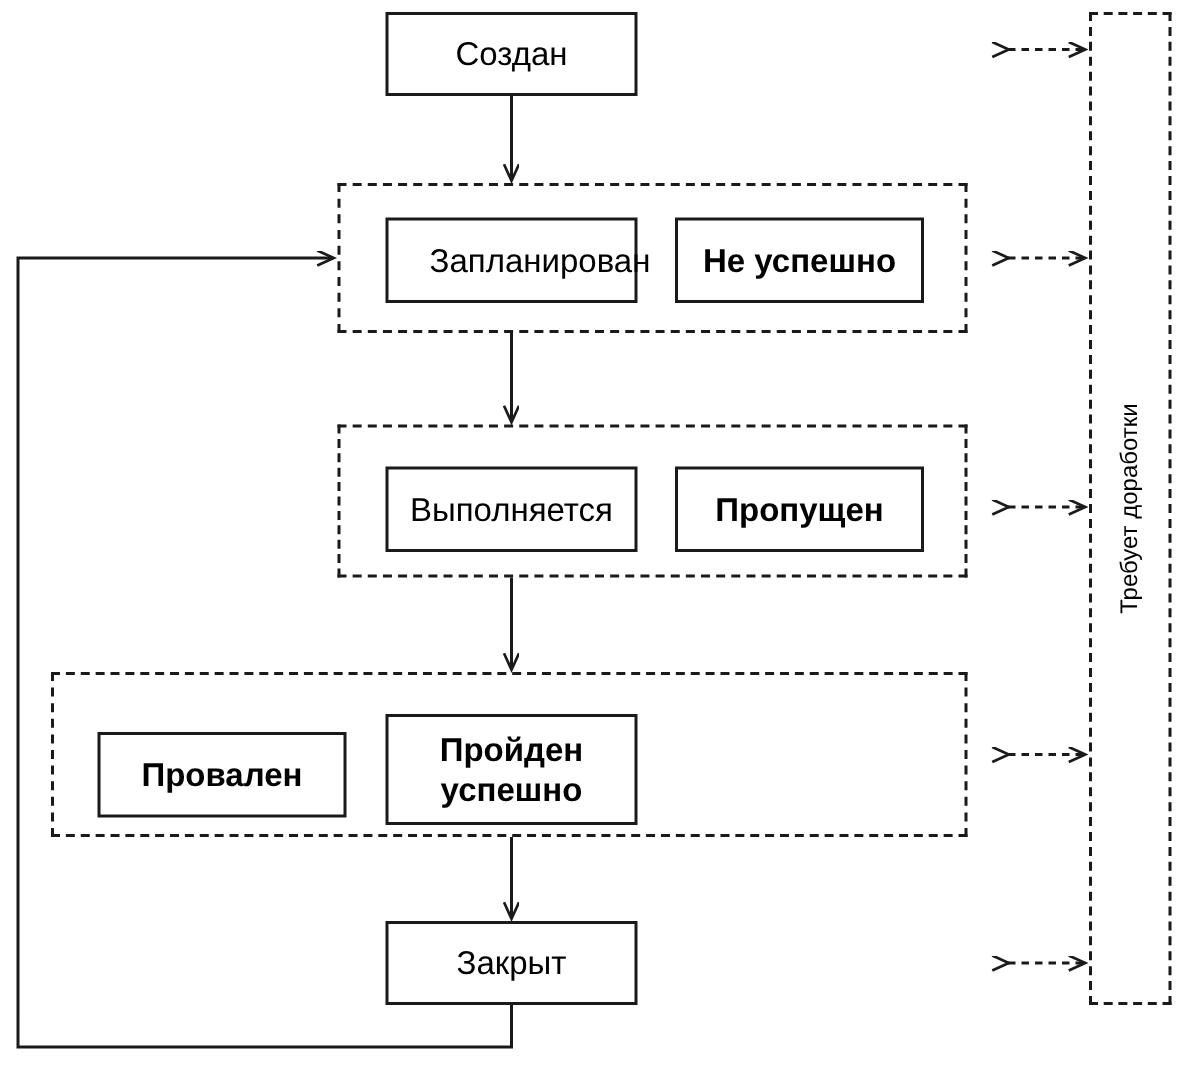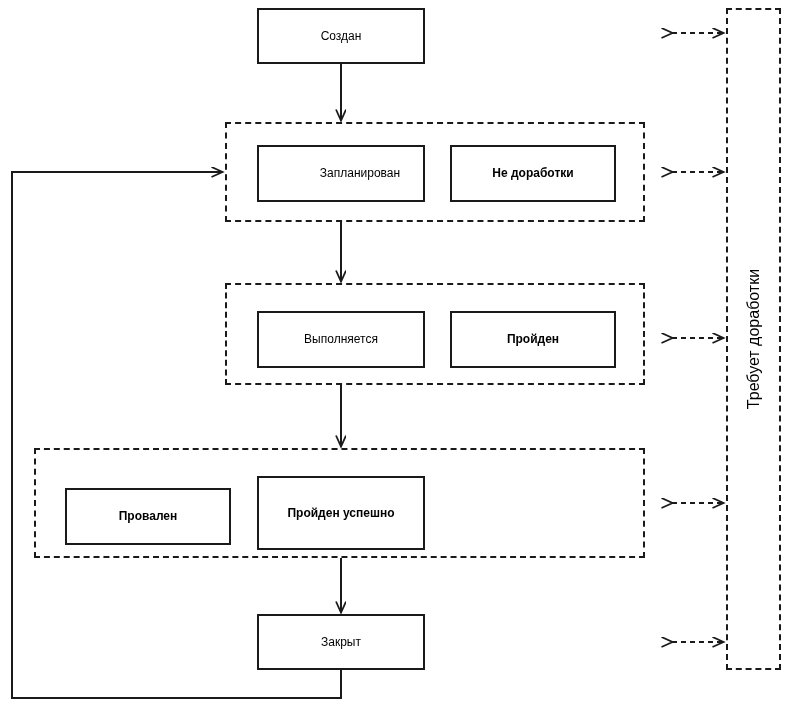--- a/index.html
+++ b/index.html
@@ -14,21 +14,21 @@
   .node{
     position:absolute;
     box-sizing:border-box;
     border:2px solid #1a1a1a;
     background:#ffffff;
     display:flex;
     align-items:center;
     justify-content:center;
     text-align:center;
     color:#000000;
-    font-size:12px;
+    font-size:22px;
     line-height:1.25;
     letter-spacing:0px;
   }
   .node.bold{font-weight:bold;}
   .group{
     position:absolute;
     box-sizing:border-box;
     border:2px dashed #1a1a1a;
     background:transparent;
   }
@@ -99,23 +99,23 @@
       <line x1="672" y1="642" x2="723" y2="642" stroke="#1a1a1a" stroke-width="2" stroke-dasharray="5,4" marker-end="url(#arrowDashR)" marker-start="url(#arrowDashL)"></line>
     </g>
   </svg>
 
   <div class="group" id="grp0" style="left: 225px; top: 122px; width: 420px; height: 100px;"></div>
   <div class="group" id="grp1" style="left: 225px; top: 283px; width: 420px; height: 102px;"></div>
   <div class="group" id="grp2" style="left: 34px; top: 448px; width: 611px; height: 110px;"></div>
 
   <div class="node" id="nd0" style="left: 257px; top: 8px; width: 168px; height: 56px;">Создан</div>
   <div class="node" id="nd1" style="left: 257px; top: 145px; width: 168px; height: 57px; padding-left: 38px;">Запланирован</div>
-  <div class="node bold" id="nd2" style="left: 450px; top: 145px; width: 166px; height: 57px;">Не доработки</div>
+  <div class="node bold" id="nd2" style="left: 450px; top: 145px; width: 166px; height: 57px;">Не успешно</div>
   <div class="node" id="nd3" style="left: 257px; top: 311px; width: 168px; height: 57px;">Выполняется</div>
-  <div class="node bold" id="nd4" style="left: 450px; top: 311px; width: 166px; height: 57px;">Пройден</div>
+  <div class="node bold" id="nd4" style="left: 450px; top: 311px; width: 166px; height: 57px;">Пропущен</div>
   <div class="node bold" id="nd5" style="left: 65px; top: 476px; width: 166px; height: 57px; margin-top: 12px;">Провален</div>
   <div class="node bold" id="nd6" style="left: 257px; top: 476px; width: 168px; height: 74px;">Пройден успешно</div>
   <div class="node" id="nd8" style="left: 257px; top: 614px; width: 168px; height: 56px;">Закрыт</div>
 
   <div class="rework-box" id="reworkBox" style="left: 726px; top: 8px; width: 55px; height: 662px;"></div>
   <div class="rework-label" id="reworkLabel" style="width: 662px; left: 422.5px; top: 329px; line-height: 20px;">Требует доработки</div>
 
 </div>
 
 </body></html>

